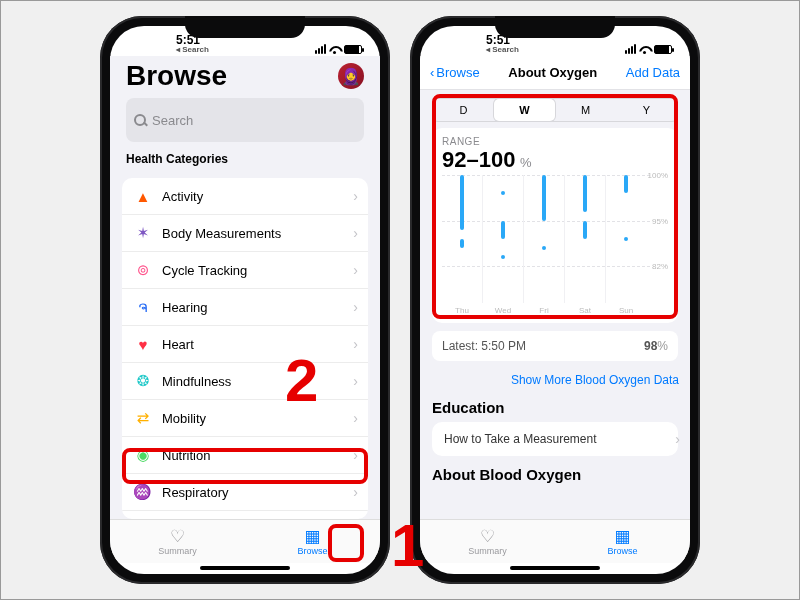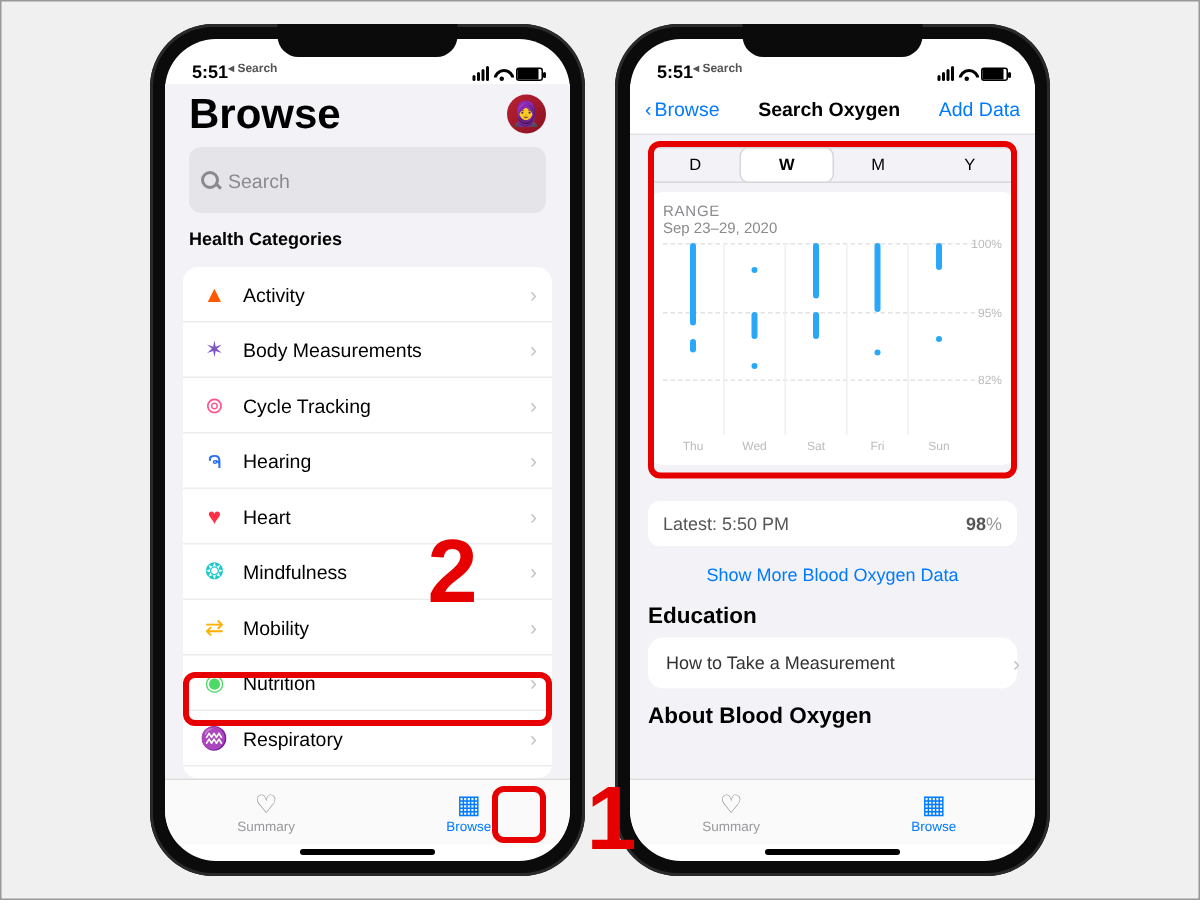--- a/index.html
+++ b/index.html
@@ -2,21 +2,21 @@
 <html><head>
 <meta charset="utf-8">
 <style>
   * { box-sizing: border-box; margin: 0; padding: 0; }
   body { font-family: -apple-system, "Helvetica Neue", Arial, sans-serif; background: #f0f0f0; width: 800px; height: 600px; position: relative; border:1px solid #999; }
   .stage { position:absolute; inset:0; display:flex; justify-content:center; align-items:center; gap:20px; }
   .phone { width:290px; height:568px; background:#0b0b0c; border-radius:42px; padding:10px; position:relative; box-shadow:0 0 0 2px #2a2a2c inset; }
   .screen { width:100%; height:100%; background:#fff; border-radius:34px; overflow:hidden; position:relative; display:flex; flex-direction:column; }
   .notch { position:absolute; top:0; left:50%; transform:translateX(-50%); width:120px; height:22px; background:#0b0b0c; border-radius:0 0 14px 14px; z-index:10; }
   .status-bar { height:30px; display:flex; justify-content:space-between; align-items:flex-end; padding:0 18px 2px; font-size:11px; font-weight:600; }
-  .status-left { display:flex; line-height:1; }
+  .status-left { display:flex; flex-direction:column; line-height:1;margin-left:48px; }
   .status-time { font-size:12px; font-weight:700; }
   .status-sub { font-size:8px; color:#555; }
   .status-right { display:flex; gap:3px; align-items:center; }
   .sig-bars { display:flex; gap:1px; align-items:flex-end; }
   .sig-bars span { width:2px; background:#000; display:inline-block; border-radius:1px; }
   .sig-bars span:nth-child(1){height:4px}.sig-bars span:nth-child(2){height:6px}.sig-bars span:nth-child(3){height:8px}.sig-bars span:nth-child(4){height:10px}
   .wifi { width:12px; height:10px; position:relative; }
   .wifi::before { content:""; position:absolute; width:10px; height:10px; border:2px solid #000; border-radius:50%; clip-path:polygon(0 0,100% 0,100% 40%,0 40%); left:0; top:2px; }
   .wifi::after { content:""; position:absolute; width:3px; height:3px; background:#000; border-radius:50%; left:4px; top:7px;}
   .batt { width:18px; height:9px; border:1px solid #000; border-radius:2px; position:relative; }
@@ -56,22 +56,22 @@
   .range-date { font-size:10px; color:#8a8a8e; margin-bottom:4px;}
   .chart { position:relative; height:140px; margin-top:2px; }
   .grid-y { position:absolute; left:0; right:18px; border-top:1px dashed #e2e2e6; font-size:8px; color:#bbb; }
   .grid-y span{position:absolute;right:-18px;top:-5px;}
   .days { position:absolute; left:0; right:22px; top:0; bottom:12px; display:flex; }
   .day { flex:1; display:flex; flex-direction:column; align-items:center; border-left:1px solid #f0f0f3; position:relative;}
   .day:first-child{border-left:none}
   .day-lbl { position:absolute; bottom:-12px; font-size:8px; color:#bbb; }
   .bar { position:absolute; width:4px; background:#2aa8f7; border-radius:3px; left:50%; transform:translateX(-50%); }
   .dot { position:absolute; width:4px; height:4px; background:#2aa8f7; border-radius:50%; left:50%; transform:translateX(-50%); }
-  .latest { display:flex; justify-content:space-between; font-size:12px; margin-top:24px; background:#fff; border-radius:8px; padding:8px 10px; margin-left:12px; margin-right:12px; color:#555;}
-  .show-more { text-align:center; color:#007aff; font-size:12px; font-weight:500; margin:12px 11px; }
+  .latest { display:flex; justify-content:space-between; font-size:12px; margin-top:8px; background:#fff; border-radius:8px; padding:8px 10px; margin-left:12px; margin-right:12px; color:#555;}
+  .show-more { text-align:right; color:#007aff; font-size:12px; font-weight:500; margin:12px 11px; }
   .block { margin:0 12px; }
   .block-title { font-size:15px; font-weight:700; margin-top:10px; margin-bottom:6px; }
   .edu-row { background:#fff; border-radius:10px; padding:10px 12px; font-size:12px; display:flex; justify-content:space-between; align-items:center; color:#333;}
   .redbox { position:absolute; border:4px solid #e60000; border-radius:8px; pointer-events:none; }
   .rednum { position:absolute; color:#e60000; font-weight:900; font-family:Arial Black, Arial; }
   .content-right { flex:1; overflow:hidden; background:#f2f2f7; }
 </style>
 </head>
 <body>
 
@@ -200,33 +200,33 @@
           <div class="batt">
               <div class="batt-fill"></div>
             </div>
         </div>
       </div>
       <div class="nav">
         <div class="back">
             <span>‹</span>
             <span>Browse</span>
           </div>
-        <div class="nav-title">Search Oxygen</div>
+        <div class="nav-title">About Oxygen</div>
         <div class="nav-act">Add Data</div>
       </div>
       <div class="content-right">
         <div class="seg">
           <div class="seg-item">D</div>
           <div class="seg-item sel">W</div>
           <div class="seg-item">M</div>
           <div class="seg-item">Y</div>
         </div>
         <div class="card">
           <div class="range-label">RANGE</div>
-          <div class="range-date">Sep 23–29, 2020</div>
+          <div><span class="range-val">92–100</span> <span class="range-pct">%</span></div>
           <div class="chart" id="chart">
               <div class="grid-y" style="top: 0px;">
                 <span>100%</span>
               </div>
               <div class="grid-y" style="top: 45.7143px;">
                 <span>95%</span>
               </div>
               <div class="grid-y" style="top: 91.4286px;">
                 <span>82%</span>
               </div>
@@ -236,28 +236,28 @@
                   <div class="bar" style="top: 0px; height: 54.8571px;"></div>
                   <div class="bar" style="top: 64px; height: 9.14286px;"></div>
                 </div>
                 <div class="day">
                   <div class="day-lbl">Wed</div>
                   <div class="bar" style="top: 45.7143px; height: 18.2857px;"></div>
                   <div class="dot" style="top: 16.2857px;"></div>
                   <div class="dot" style="top: 80.2857px;"></div>
                 </div>
                 <div class="day">
+                  <div class="day-lbl">Fri</div>
+                  <div class="bar" style="top: 0px; height: 45.7143px;"></div>
+                  <div class="dot" style="top: 71.1429px;"></div>
+                </div>
+                <div class="day">
                   <div class="day-lbl">Sat</div>
                   <div class="bar" style="top: 0px; height: 36.5714px;"></div>
                   <div class="bar" style="top: 45.7143px; height: 18.2857px;"></div>
-                </div>
-                <div class="day">
-                  <div class="day-lbl">Fri</div>
-                  <div class="bar" style="top: 0px; height: 45.7143px;"></div>
-                  <div class="dot" style="top: 71.1429px;"></div>
                 </div>
                 <div class="day">
                   <div class="day-lbl">Sun</div>
                   <div class="bar" style="top: 0px; height: 18.2857px;"></div>
                   <div class="dot" style="top: 62px;"></div>
                 </div>
               </div>
             </div>
         </div>
         <div class="latest">

